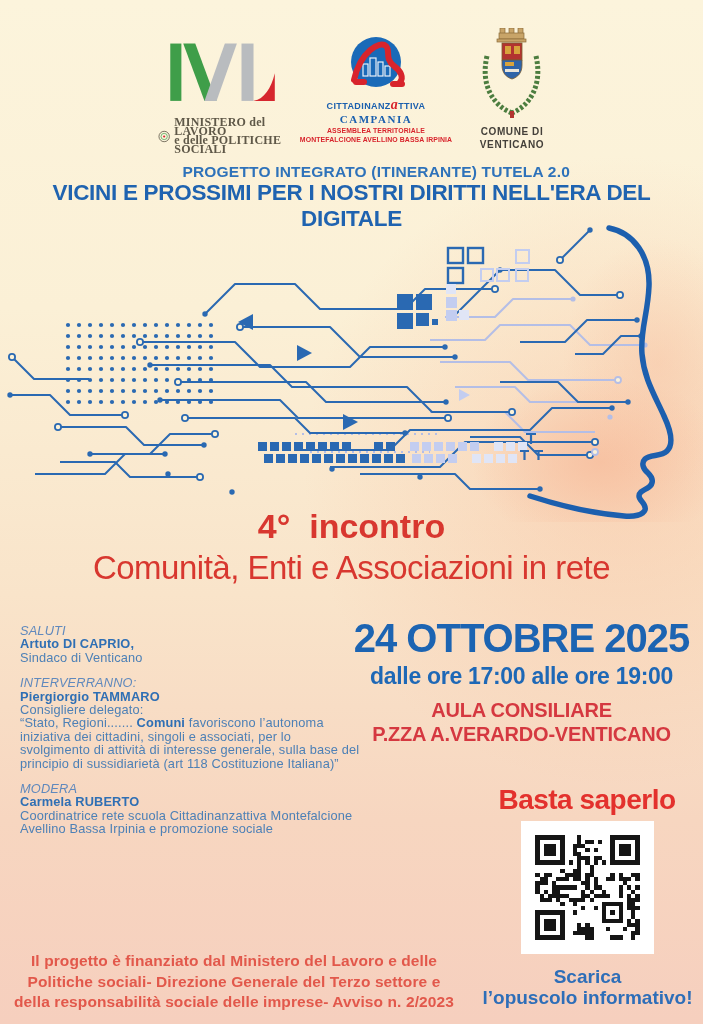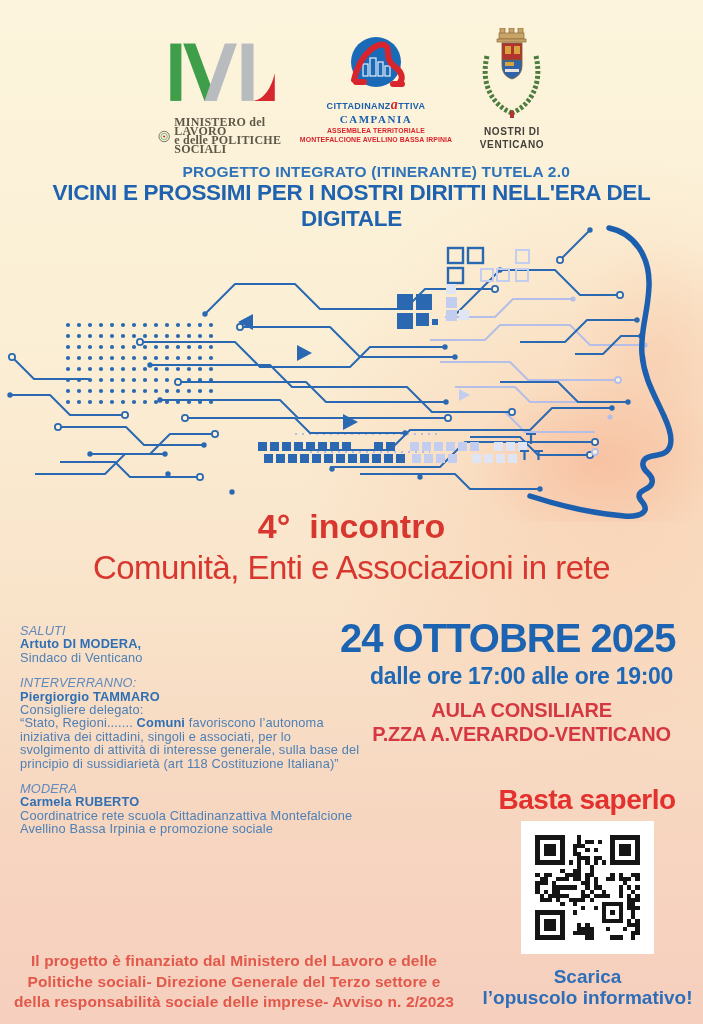--- a/index.html
+++ b/index.html
@@ -26,21 +26,21 @@
   
   .t1{left:0;top:507px;width:703px;text-align:center;font-size:34px;font-weight:800;color:#d8372f;white-space:pre;}
   .t2{left:0;top:549px;width:703px;text-align:center;font-size:33px;font-weight:400;color:#d8372f;letter-spacing:-.5px;}
   
   .program{left:20px;top:624px;width:342px;font-size:12.8px;line-height:13.4px;color:#4d80b6;letter-spacing:.15px;}
   .program .blk{margin-bottom:12px;}
   .lbl{font-style:italic;color:#6089bd;}
   .nm{font-weight:700;color:#2f6fb4;}
   .it{}
   
-  .ev-date{left:340px;top:616px;width:363px;font-size:40px;font-weight:800;color:#1c64b2;letter-spacing:-1px;}
+  .ev-date{left:340px;top:616px;width:363px;text-align:center;font-size:40px;font-weight:800;color:#1c64b2;letter-spacing:-1px;}
   .ev-time{left:340px;top:663px;width:363px;text-align:center;font-size:23px;font-weight:800;color:#1e68b6;letter-spacing:-.3px;}
   .ev-venue{left:340px;top:698px;width:363px;text-align:center;font-size:20px;font-weight:800;color:#d53840;line-height:24px;letter-spacing:-.2px;}
   
   .qr-head{left:468px;top:784px;width:238px;text-align:center;font-size:28px;font-weight:800;color:#e3312d;letter-spacing:-.5px;}
   .qr-box{left:521px;top:821px;width:133px;height:133px;background:#fff;padding:6px;box-sizing:border-box;}
   .qr-box svg{width:121px;height:121px;display:block;}
   .qr-caption{left:455px;top:966px;width:265px;text-align:center;font-size:19px;font-weight:800;color:#2e6eb8;line-height:21px;}
   
   .footer{left:8px;top:951px;width:452px;text-align:center;font-size:15.5px;color:#e2584b;font-weight:700;line-height:20.5px;letter-spacing:.1px;}
 </style>
@@ -108,21 +108,21 @@
       </g>
       <rect x="35" y="15" width="20" height="17" fill="#b23430" stroke="#7a5c2e" stroke-width=".8"></rect>
       <path d="M35 32 h20 v5 c0 8 -4 12 -10 14 c-6 -2 -10 -6 -10 -14 Z" fill="#2f64a8" stroke="#7a5c2e" stroke-width=".8"></path>
       <rect x="38" y="18" width="6" height="8" fill="#d8a33c"></rect>
       <rect x="47" y="18" width="6" height="8" fill="#d8a33c"></rect>
       <rect x="38" y="34" width="9" height="4" fill="#d8a33c"></rect>
       <rect x="38" y="41" width="14" height="3" fill="#e8e4da"></rect>
       <rect x="43" y="83" width="4" height="7" fill="#b23430"></rect>
     </svg>
     <div class="ve-caption">
-      <div>NOSTRI DI</div>
+      <div>COMUNE DI</div>
       <div>VENTICANO</div>
     </div>
   </div>
 
   <div class="abs hdr-small">PROGETTO INTEGRATO (ITINERANTE) TUTELA 2.0</div>
   <div class="abs hdr-big">VICINI E PROSSIMI PER I NOSTRI DIRITTI NELL'ERA DEL DIGITALE</div>
 
   <svg id="circuit" class="abs" style="left:0;top:222px;" width="703" height="300" viewBox="0 0 703 300">
     <defs>
       <radialGradient id="peachGlow">
@@ -411,21 +411,21 @@
 
     <path fill="none" stroke="#1c5fae" stroke-width="5.5" stroke-linecap="round" d="M609 6 C634 11 650 34 649 64 C648 92 640 108 642 132 C644 156 654 172 664 194 C671 209 674 222 667 229 C661 235 650 232 645 237 C641 241 643 247 648 251 C653 256 654 261 649 265 C645 268 639 269 639 274 C639 279 647 282 645 288 C643 293 634 295 624 294 C600 292 564 285 530 274"></path>
   </svg>
 
   <div class="abs t1">4°  incontro</div>
   <div class="abs t2">Comunità, Enti e Associazioni in rete</div>
 
   <div class="abs program">
     <div class="blk">
       <div class="lbl">SALUTI</div>
-      <div class="nm">Artuto DI MODERA,</div>
+      <div class="nm">Artuto DI CAPRIO,</div>
       <div>Sindaco di Venticano</div>
     </div>
     <div class="blk">
       <div class="lbl">INTERVERRANNO:</div>
       <div class="nm">Piergiorgio TAMMARO</div>
       <div>Consigliere delegato:</div>
       <div class="it"><span>“Stato, Regioni....... </span><span class="nm">Comuni</span><span> favoriscono l’autonoma iniziativa dei cittadini, singoli e associati, per lo svolgimento di attività di interesse generale, sulla base del principio di sussidiarietà (art 118 Costituzione Italiana)”</span></div>
     </div>
     <div class="blk">
       <div class="lbl">MODERA</div>

